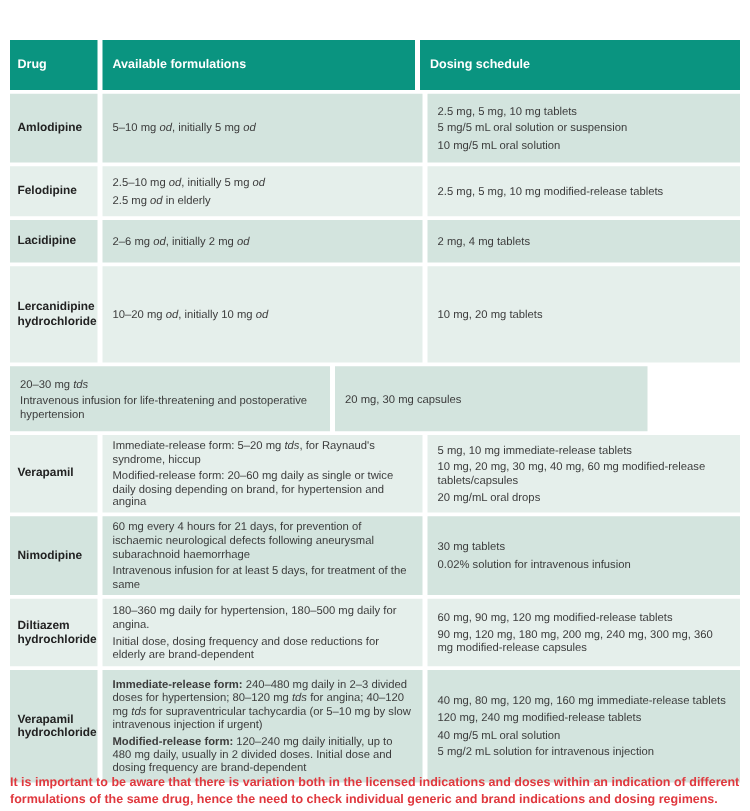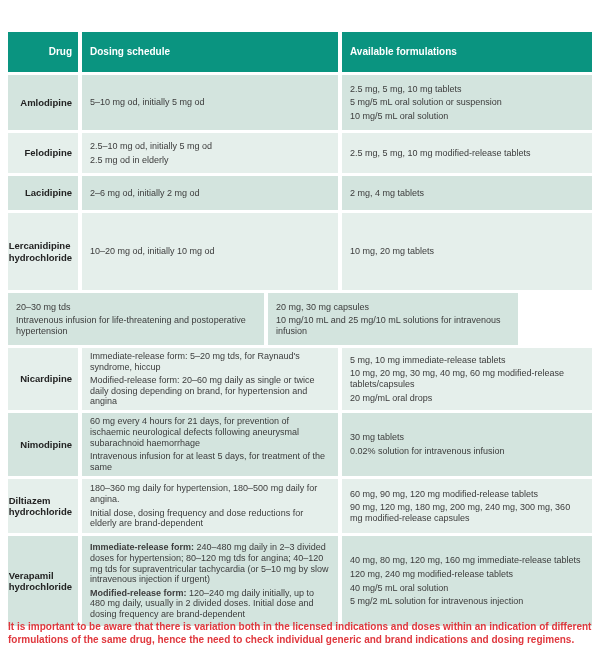--- a/index.html
+++ b/index.html
@@ -29,21 +29,21 @@
   .cell {
     box-sizing: border-box;
     display: flex;
     flex-direction: column;
     justify-content: center;
     padding: 4px 8px;
     font-size: 9px;
     line-height: 1.18;
     color: var(--body-text, #3c3c3c);
   }
-  .c-drug { width: 70px; padding: 4px 6px 4px 6px; align-items: flex-end; }
+  .c-drug { width: 70px; padding: 4px 18px 4px 6px; }
   .c-dose { width: 256px; }
   .c-form { width: 250px; }
 
   .trow.head { height: 40px; }
   .trow.head .cell {
     background: var(--header-bg, #0a9480);
     color: var(--header-text, #ffffff);
     font-weight: bold;
     font-size: 10px;
   }
@@ -51,21 +51,21 @@
   .trow.shade-b .cell { background: var(--row-shade-light, #e5efeb); }
 
   .cell p { margin: 0; padding: 0; }
   .cell p + p { margin-top: 3px; }
 
   .drugname {
     font-weight: bold;
     font-size: 9.5px;
     color: var(--drug-text, #222222);
   }
-  .it { }
+  .it { font-style: italic; }
   .bd { font-weight: bold; }
 
   .footnote {
     position: absolute;
     left: 8px;
     top: 620px;
     width: 587px;
     color: var(--footnote-red, #e0383e);
     font-weight: bold;
     font-size: 10px;
@@ -76,25 +76,25 @@
 <body>
 
 <div class="page">
 
   <div class="drug-table">
 
     <div class="trow head">
       <div class="cell c-drug">
           <span>Drug</span>
         </div>
+      <div class="cell c-form">
+          <span>Available formulations</span>
+        </div>
       <div class="cell c-dose">
           <span>Dosing schedule</span>
-        </div>
-      <div class="cell c-form">
-          <span>Available formulations</span>
         </div>
     </div>
 
     <div class="trow shade-a" style="height:55px">
       <div class="cell c-drug">
           <span class="drugname">Amlodipine</span>
         </div>
       <div class="cell c-dose">
           <p><span>5–10 mg </span><span class="it">od</span><span>, initially 5 mg </span><span class="it">od</span></p>
         </div>
@@ -142,27 +142,26 @@
         </div>
     </div>
 
     <div class="trow shade-a" style="height:52px">
       <div class="cell c-dose">
           <p><span>20–30 mg </span><span class="it">tds</span></p>
           <p><span>Intravenous infusion for life-threatening and postoperative hypertension</span></p>
         </div>
       <div class="cell c-form">
           <p><span>20 mg, 30 mg capsules</span></p>
-          <p><span>10 mg/10 mL and 25 mg/10 mL solutions for intravenous infusion</span></p>
         </div>
     </div>
 
     <div class="trow shade-b" style="height:62px">
       <div class="cell c-drug">
-          <span class="drugname">Nicardipine</span>
+          <span class="drugname">Verapamil</span>
         </div>
       <div class="cell c-dose">
           <p><span>Immediate-release form: 5–20 mg </span><span class="it">tds</span><span>, for Raynaud's syndrome, hiccup</span></p>
           <p><span>Modified-release form: 20–60 mg daily as single or twice daily dosing depending on brand, for hypertension and angina</span></p>
         </div>
       <div class="cell c-form">
           <p><span>5 mg, 10 mg immediate-release tablets</span></p>
           <p><span>10 mg, 20 mg, 30 mg, 40 mg, 60 mg modified-release tablets/capsules</span></p>
           <p><span>20 mg/mL oral drops</span></p>
         </div>

